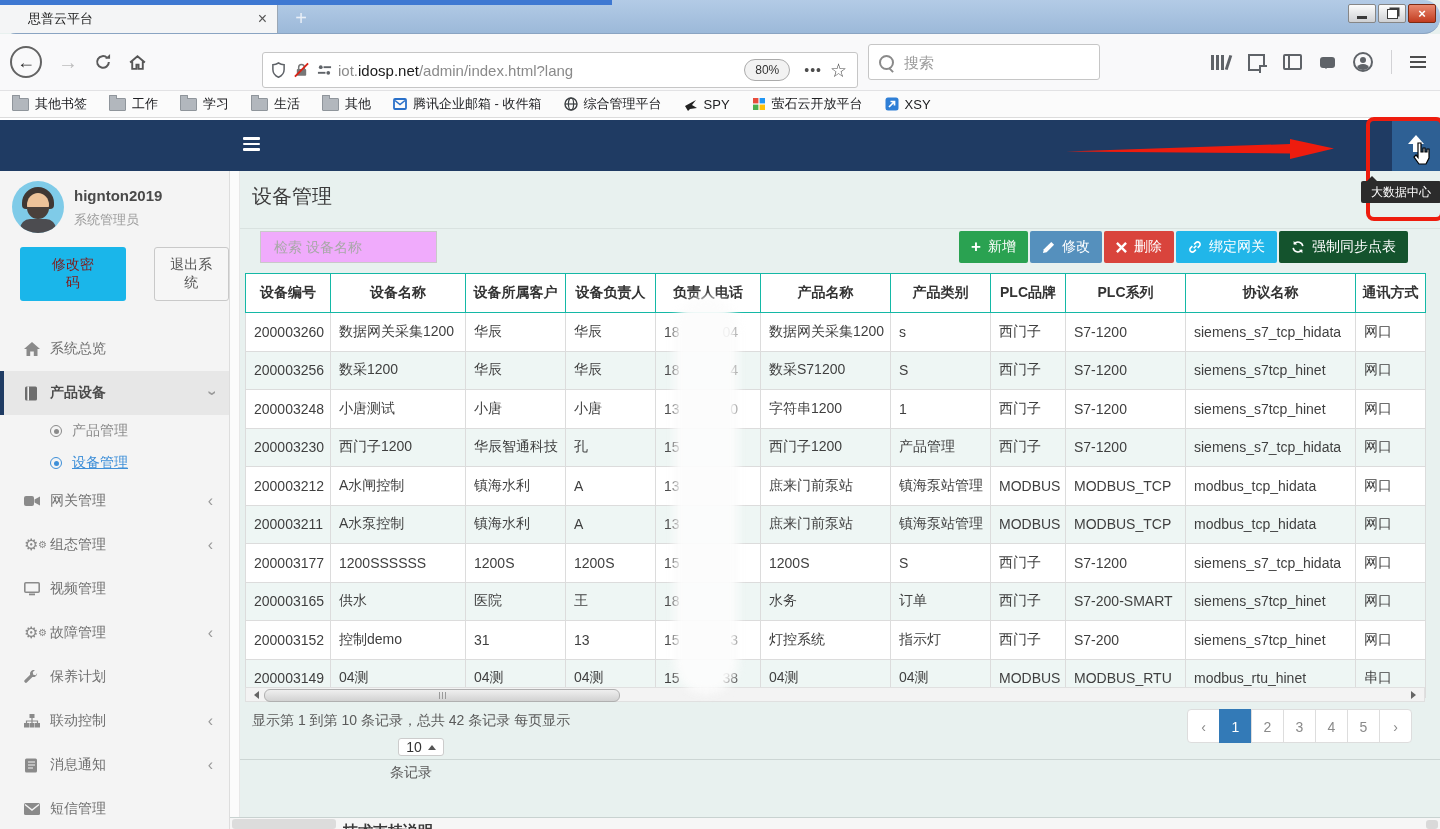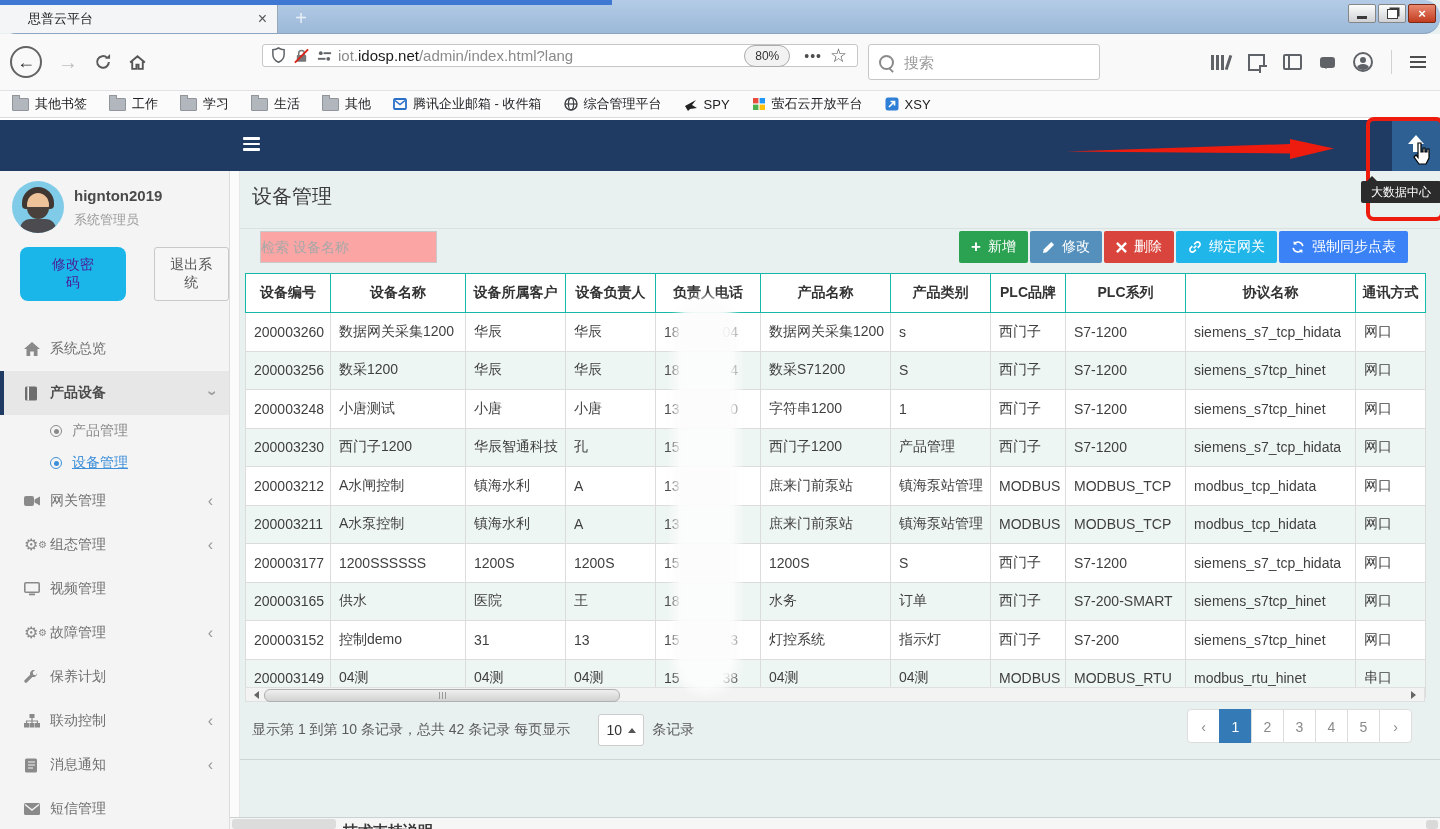--- a/index.html
+++ b/index.html
@@ -24,21 +24,21 @@
   .winbtn.close{background:linear-gradient(#e98a70,#c23c20);border-color:#7d2a12;}
   .winbtn.close span{color:#fff;font-weight:bold;font-size:13px;line-height:13px;}
 
   
   .navbar{position:absolute;left:0;top:34px;width:1440px;height:56px;background:#f9f9fa;
     border-bottom:1px solid #e2e2e4;}
   .nav-left{position:absolute;left:10px;top:0;height:56px;display:flex;align-items:center;gap:16px;}
   .backbtn{width:32px;height:32px;border:2px solid #636363;border-radius:50%;display:flex;
     align-items:center;justify-content:center;font-size:18px;color:#2f2f2f;box-sizing:border-box;background:#fff0;}
   .fwd{font-size:20px;color:#bdbdbd;}
-  .urlbar{position:absolute;left:262px;top:10px;width:596px;height:23px;background:#fff;
+  .urlbar{position:absolute;left:262px;top:18px;width:596px;height:36px;background:#fff;
     border:1px solid #c6c6c6;border-radius:3px;box-sizing:border-box;display:flex;align-items:center;padding:0 8px;}
   .urltext{flex:1;font-size:15px;color:#8a8a8a;white-space:nowrap;overflow:hidden;position:relative;margin-left:6px;}
   .urltext .host{color:#1b1b1b;}
   .urltext .fade{position:absolute;right:0;top:0;width:40px;height:100%;
     background:linear-gradient(90deg,rgba(255,255,255,0),#fff);}
   .zoompill{font-size:12px;color:#333;background:#f2f2f2;border:1px solid #ababab;
     border-radius:11px;padding:3px 10px;margin:0 6px;}
   .dots{color:#4d4d4d;font-size:14px;letter-spacing:1px;margin:0 8px;}
   .star{color:#4a4a4a;font-size:19px;margin-right:2px;}
   .searchbox{position:absolute;left:868px;top:10px;width:232px;height:36px;background:#fff;
@@ -96,39 +96,39 @@
     border-right:1px solid #e7e7e7;box-sizing:border-box;}
   .userrow{display:flex;padding:10px 0 0 12px;gap:10px;}
   .avatar{width:52px;height:52px;border-radius:50%;background:#7fcbe8;position:relative;overflow:hidden;flex:0 0 52px;}
   .avatar .hair{position:absolute;left:10px;top:6px;width:32px;height:22px;border-radius:16px 16px 4px 4px;background:#403733;}
   .avatar .face{position:absolute;left:15px;top:12px;width:22px;height:24px;border-radius:50%;background:#eec39a;}
   .avatar .beard{position:absolute;left:15px;top:26px;width:22px;height:12px;border-radius:0 0 11px 11px;background:#4a403b;}
   .avatar .body{position:absolute;left:8px;top:38px;width:36px;height:18px;border-radius:10px 10px 0 0;background:#4c4c50;}
   .uname{font-size:15px;font-weight:bold;color:#4a4a4a;margin-top:6px;}
   .urole{font-size:13px;color:#9b9b9b;margin-top:7px;}
   .userbtns{display:flex;gap:28px;padding:14px 0 0 20px;}
-  .btn-cyan{background:#1ab6ea;color:#4c1d95;border:none;font-size:14px;padding:8px 28px;border-radius:8px;font-family:inherit;}
+  .btn-cyan{background:#1ab6ea;color:#7f1d1d;border:none;font-size:14px;padding:8px 28px;border-radius:3px;font-family:inherit;}
   .btn-gray{background:#f6f6f6;color:#555;border:1px solid #c9c9c9;font-size:14px;padding:8px 12px;border-radius:3px;font-family:inherit;}
   .menu{margin-top:26px;}
   .menu-item{height:44px;display:flex;align-items:center;padding-left:24px;color:#707070;font-size:14px;position:relative;box-sizing:border-box;}
   .menu-item .mi-icon{width:26px;color:#8a8a8a;font-size:15px;display:inline-flex;}
   .menu-item .chev{position:absolute;right:16px;color:#9a9a9a;font-size:16px;}
   .menu-item.active{background:#e7e7e7;border-left:4px solid #1f3b63;padding-left:20px;color:#4c4c4c;font-weight:bold;}
   .menu-sub{height:32px;display:flex;align-items:center;padding-left:50px;font-size:14px;color:#8a8a8a;gap:10px;}
   .dotcircle{width:12px;height:12px;border:1.5px solid currentColor;border-radius:50%;display:inline-flex;align-items:center;justify-content:center;box-sizing:border-box;}
   .dotcircle i{width:5px;height:5px;border-radius:50%;background:currentColor;}
   .menu-sub.sel{color:#3e8fd8;}
   .menu-sub.sel .slabel{text-decoration:underline;}
   .chev.down{transform:rotate(-90deg);}
 
   
   .pagetitle{position:absolute;left:252px;top:183px;font-size:20px;color:#3c3c3c;}
   .panelline{position:absolute;left:240px;top:228px;width:1200px;height:1px;background:#d9e2e0;}
   .devsearch{position:absolute;left:260px;top:231px;width:177px;height:32px;border:1px solid #c9c9c9;
-    background:#fca5a5;box-sizing:border-box;padding:0 0;font-size:14px;color:#444;outline:none;font-family:inherit;}
+    background:#f0abfc;box-sizing:border-box;padding:0 13px;font-size:14px;color:#444;outline:none;font-family:inherit;}
   .devsearch::placeholder{color:#a8a8a8;}
   .toolbtns{position:absolute;right:32px;top:231px;display:flex;gap:2px;}
   .tbtn{height:32px;border:none;color:#fff;font-size:14px;padding:0 12px;display:flex;align-items:center;gap:7px;border-radius:2px;font-family:inherit;}
   .tbtn svg{display:block;}
 
   table.devices{position:absolute;left:245px;top:273px;width:1180px;border-collapse:collapse;table-layout:fixed;background:#fff;}
   table.devices th{height:38px;border:1px solid #14b8a6;font-size:14px;color:#333;font-weight:bold;text-align:center;padding:0 4px;background:#fff;}
   table.devices td{height:37.5px;border:1px solid #dcdcdc;font-size:14px;color:#3f3f3f;padding:0 8px;white-space:nowrap;overflow:hidden;}
   table.devices tr.striped td{background:#eef6f4;}
   .ph{display:flex;justify-content:space-between;padding-right:14px;}
@@ -136,21 +136,21 @@
     border-radius:32px;filter:blur(5px);z-index:5;}
 
   .hscroll{position:absolute;left:245px;top:687px;width:1180px;height:15px;background:#f3f3f3;border:1px solid #e0e0e0;box-sizing:border-box;}
   .hs-arrow{position:absolute;top:3px;width:0;height:0;border:4px solid transparent;}
   .hs-arrow.left{left:4px;border-right:5px solid #666;}
   .hs-arrow.right{right:4px;border-left:5px solid #666;}
   .hs-thumb{position:absolute;left:18px;top:1px;width:354px;height:11px;background:linear-gradient(#efefef,#d2d2d2);
     border:1px solid #b0b0b0;border-radius:6px;display:flex;align-items:center;justify-content:center;gap:2px;}
   .hs-thumb i{width:1px;height:7px;background:#9a9a9a;}
 
-  .paginfo{position:absolute;left:252px;top:712px;height:36px;display:flex;align-items:center;gap:8px;font-size:14px;color:#5a5a5a;}
+  .paginfo{position:absolute;left:252px;top:712px;height:36px;display:flex;align-items:center;gap:8px;font-size:14px;color:#5a5a5a;flex-direction:column;}
   .sizebox{width:46px;height:32px;border:1px solid #ccc;border-radius:3px;background:#fff;display:flex;align-items:center;justify-content:center;gap:6px;box-sizing:border-box;margin-left:20px;}
   .sizebox .num{font-size:14px;color:#333;}
   .sizebox .tri{width:0;height:0;border:4px solid transparent;border-bottom:5px solid #555;border-top:none;}
 
   .pager{position:absolute;right:28px;top:709px;display:flex;}
   .pager .pg{min-width:33px;height:34px;line-height:34px;text-align:center;border:1px solid #ddd;background:#fff;
     color:#8a8a8a;font-size:14px;margin-left:-1px;box-sizing:border-box;}
   .pager .pg:first-child{border-radius:4px 0 0 4px;margin-left:0;}
   .pager .pg:last-child{border-radius:0 4px 4px 0;}
   .pager .pg.active{background:#337ab7;border-color:#337ab7;color:#fff;}
@@ -487,21 +487,21 @@
       </button>
       <button class="tbtn" style="background: rgb(33, 182, 233);">
         <span>
           <svg width="14" height="14" viewBox="0 0 16 16">
             <path d="M6.5 9.5l3-3" stroke="#fff" stroke-width="1.8"></path>
             <path d="M7 5l2-2a2.8 2.8 0 0 1 4 4l-2 2M9 11l-2 2a2.8 2.8 0 0 1-4-4l2-2" stroke="#fff" stroke-width="1.8" fill="none"></path>
           </svg>
         </span>
         <span>绑定网关</span>
       </button>
-      <button class="tbtn" style="background: #3b82f6;">
+      <button class="tbtn" style="background: #14532d;">
         <span>
           <svg width="14" height="14" viewBox="0 0 16 16">
             <path d="M13.5 7a5.5 5.5 0 0 0-9.8-2.5M2.5 9a5.5 5.5 0 0 0 9.8 2.5" stroke="#fff" stroke-width="1.8" fill="none"></path>
             <path d="M3 1v4h4z" fill="#fff"></path>
             <path d="M13 15v-4H9z" fill="#fff"></path>
           </svg>
         </span>
         <span>强制同步点表</span>
       </button>
     </div>

